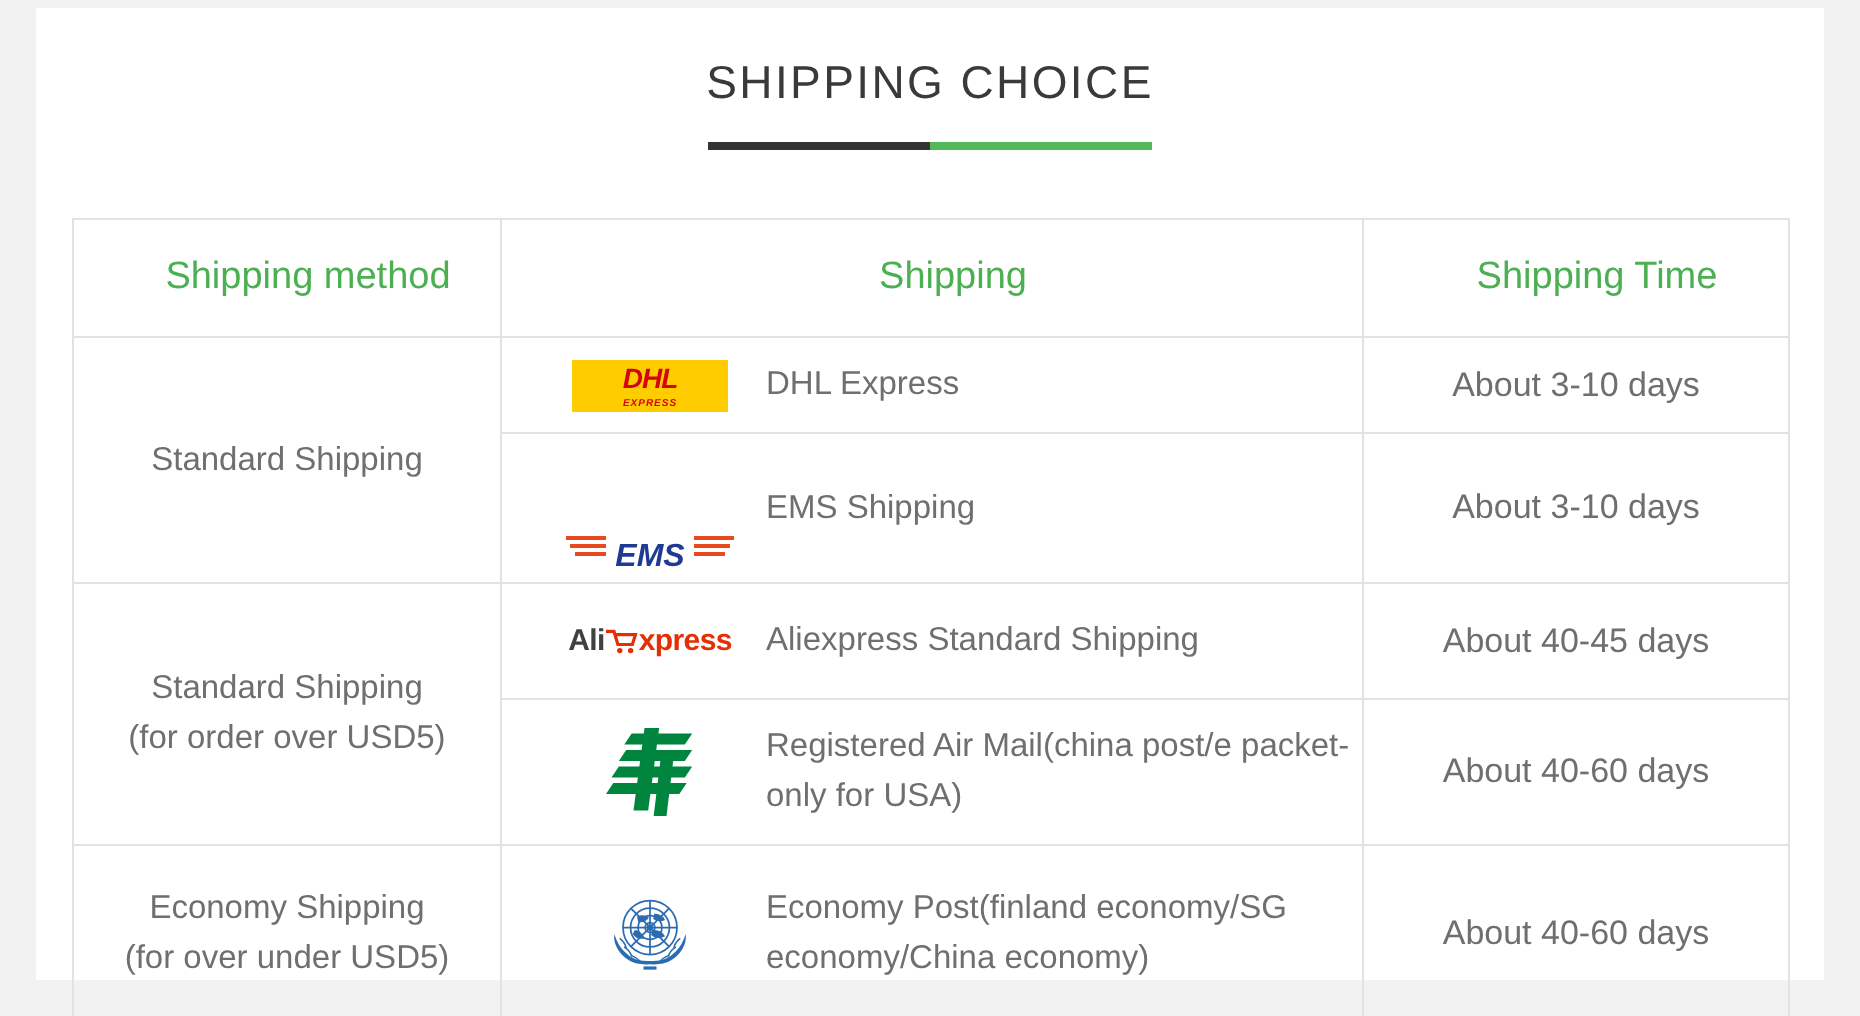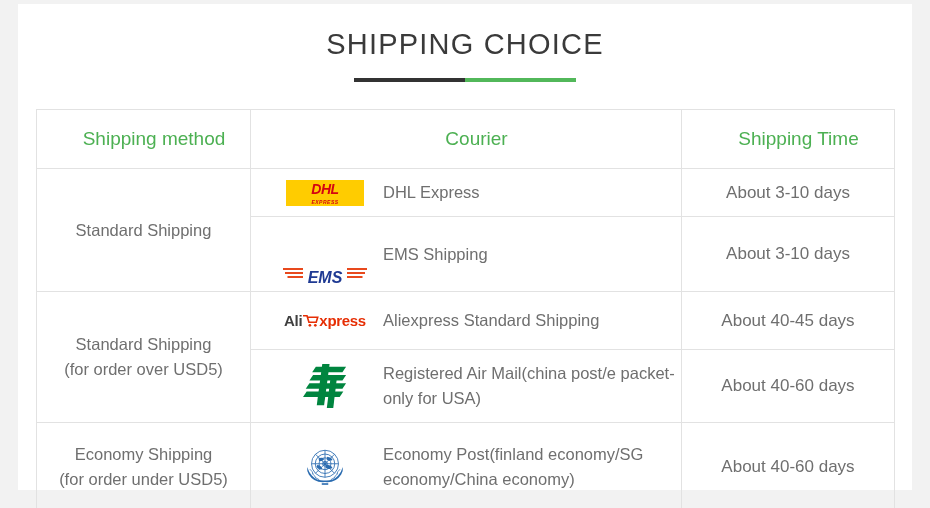--- a/index.html
+++ b/index.html
@@ -24,21 +24,21 @@
     background: #ffffff;
   }
 
   
   .title-block {
     text-align: center;
     padding-top: 25px;
   }
 
   .page-title {
-    font-size: 29px;
+    font-size: 23px;
     font-weight: 400;
     letter-spacing: 1.2px;
     color: #3a3a3a;
     line-height: 1.1;
   }
 
   .title-rule {
     width: 222px;
     height: 4px;
     margin: 17px auto 0 auto;
@@ -203,21 +203,21 @@
   <div class="table-wrap">
     <table class="shipping-table">
       <colgroup>
         <col class="c-method">
         <col class="c-courier">
         <col class="c-time">
       </colgroup>
       <thead>
         <tr>
           <th>Shipping method</th>
-          <th>Courier</th>
+          <th>Shipping</th>
           <th>Shipping Time</th>
         </tr>
       </thead>
       <tbody>
 
         <tr class="row-h-sm">
           <td class="method-cell" rowspan="2">
             <span>Standard Shipping</span>
           </td>
           <td class="courier-cell">
@@ -305,21 +305,21 @@
               </span>
               <span class="courier-name">Registered Air Mail(china post/e packet-only for USA)</span>
             </div>
           </td>
           <td class="time-cell">About 40-60 days</td>
         </tr>
 
         <tr class="row-h-xl">
           <td class="method-cell">
             <div>Economy Shipping</div>
-            <div>(for order under USD5)</div>
+            <div>(for over under USD5)</div>
           </td>
           <td class="courier-cell">
             <div class="courier-inner">
               <span class="logo-slot">
                 <span class="logo-un">
                   <svg width="56" height="54" viewBox="0 0 100 100" aria-hidden="true">
                     <g stroke="#2b6cb0" fill="none" stroke-width="1.6">
                       <circle cx="50" cy="44" r="25"></circle>
                       <circle cx="50" cy="44" r="18"></circle>
                       <circle cx="50" cy="44" r="11"></circle>

